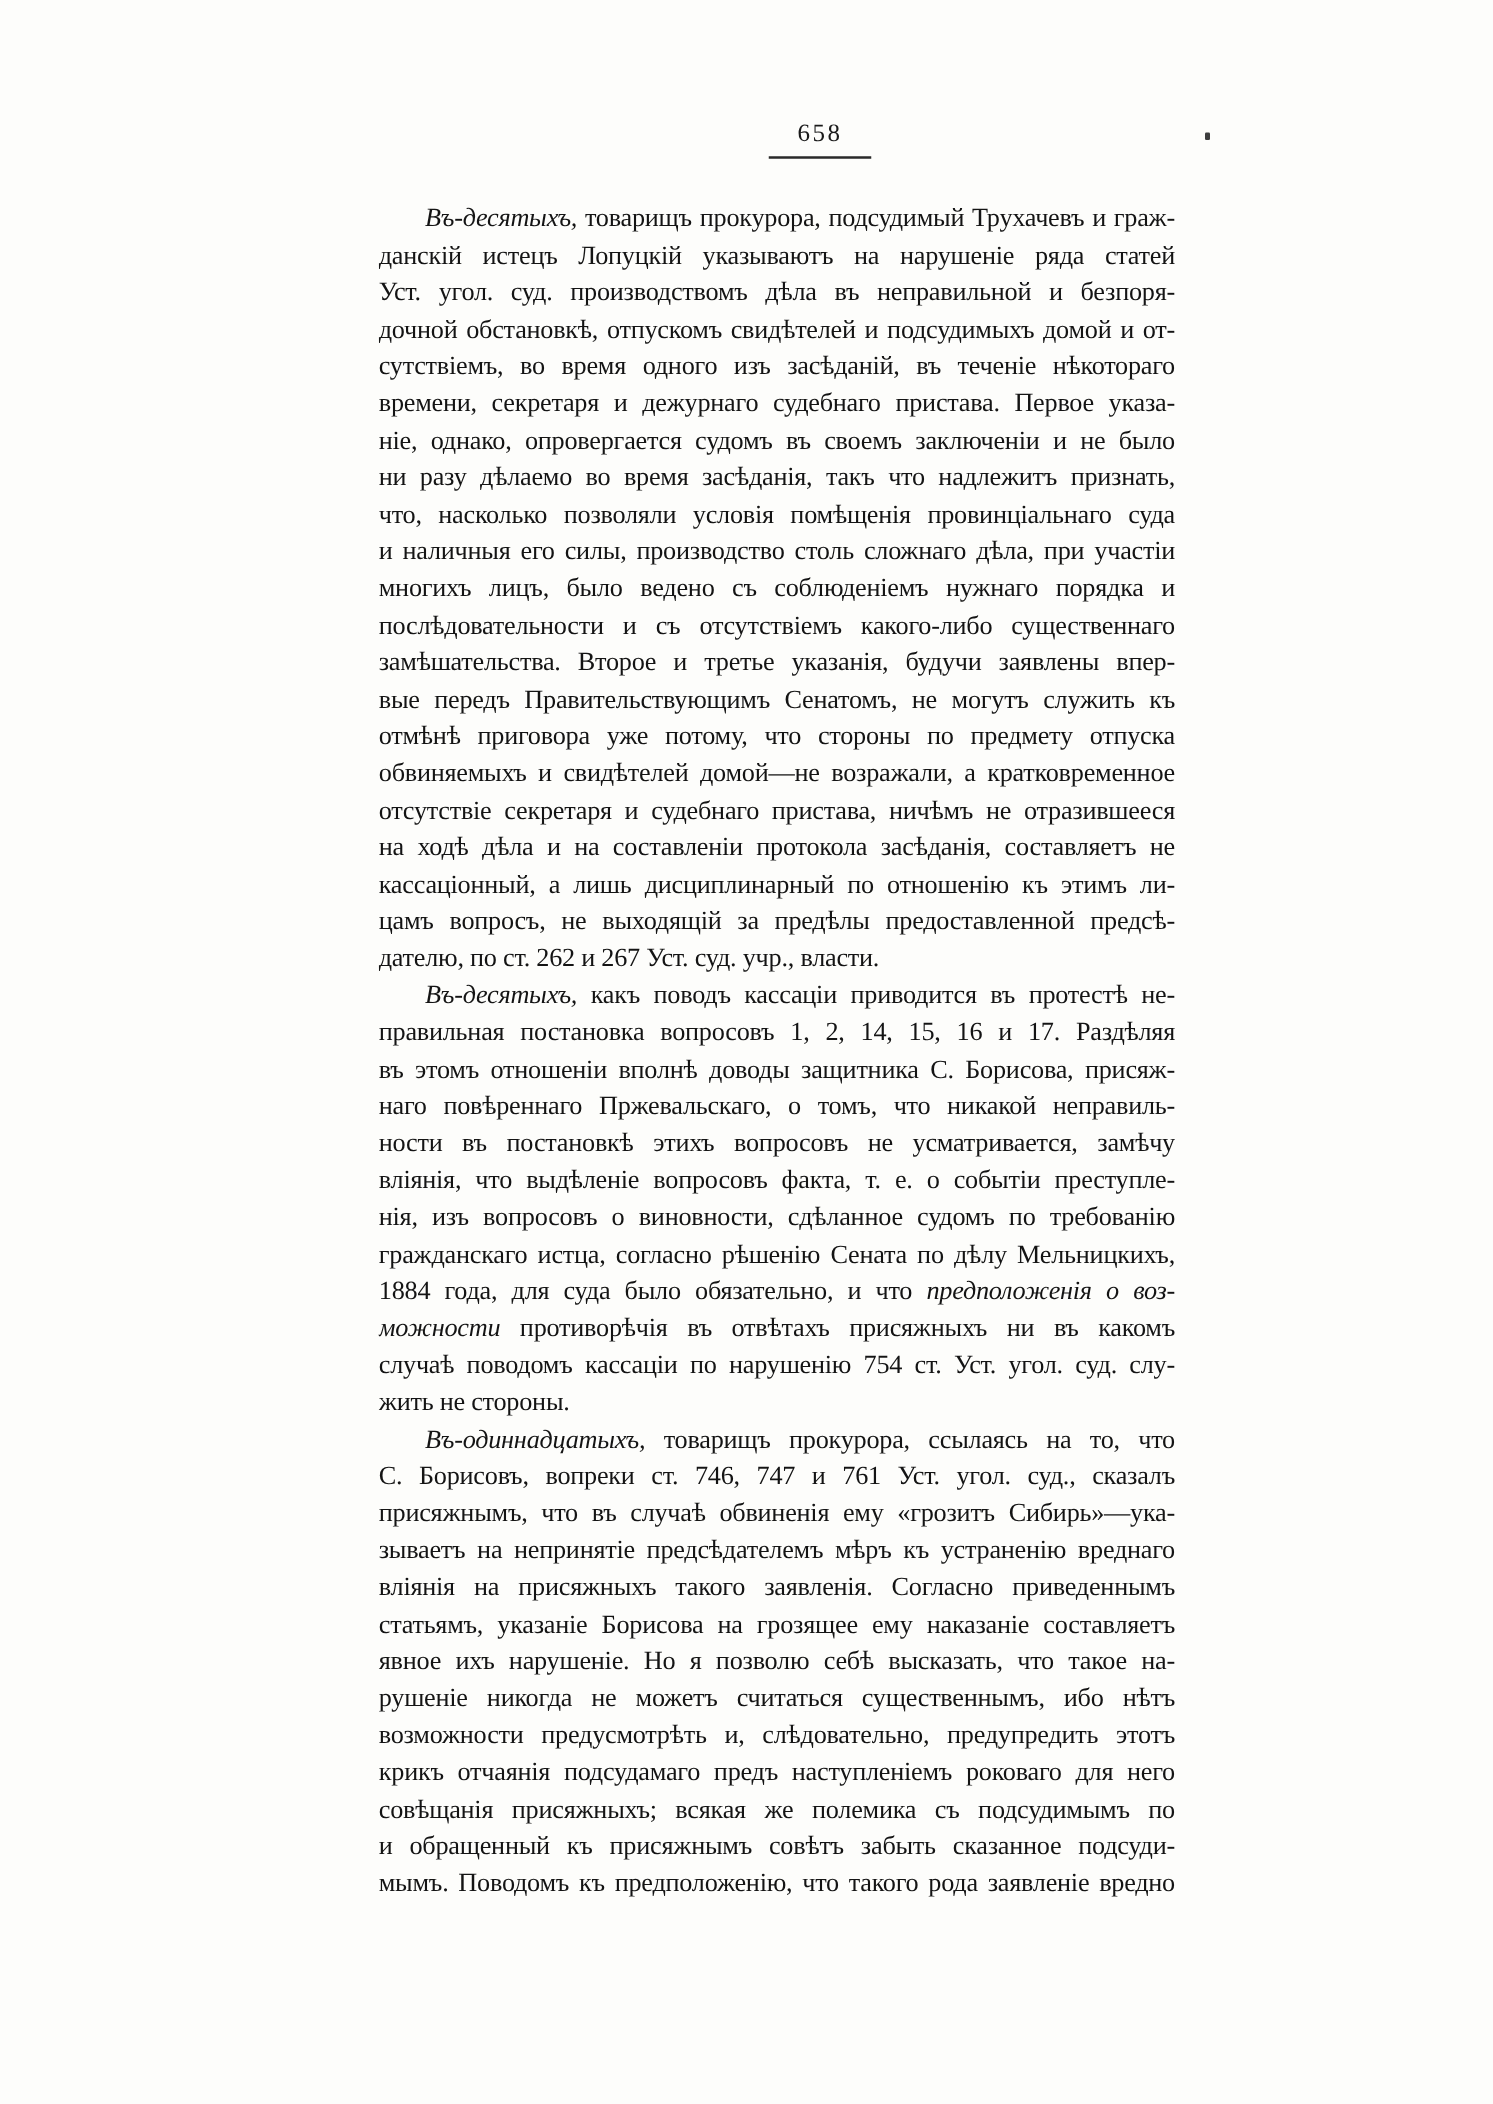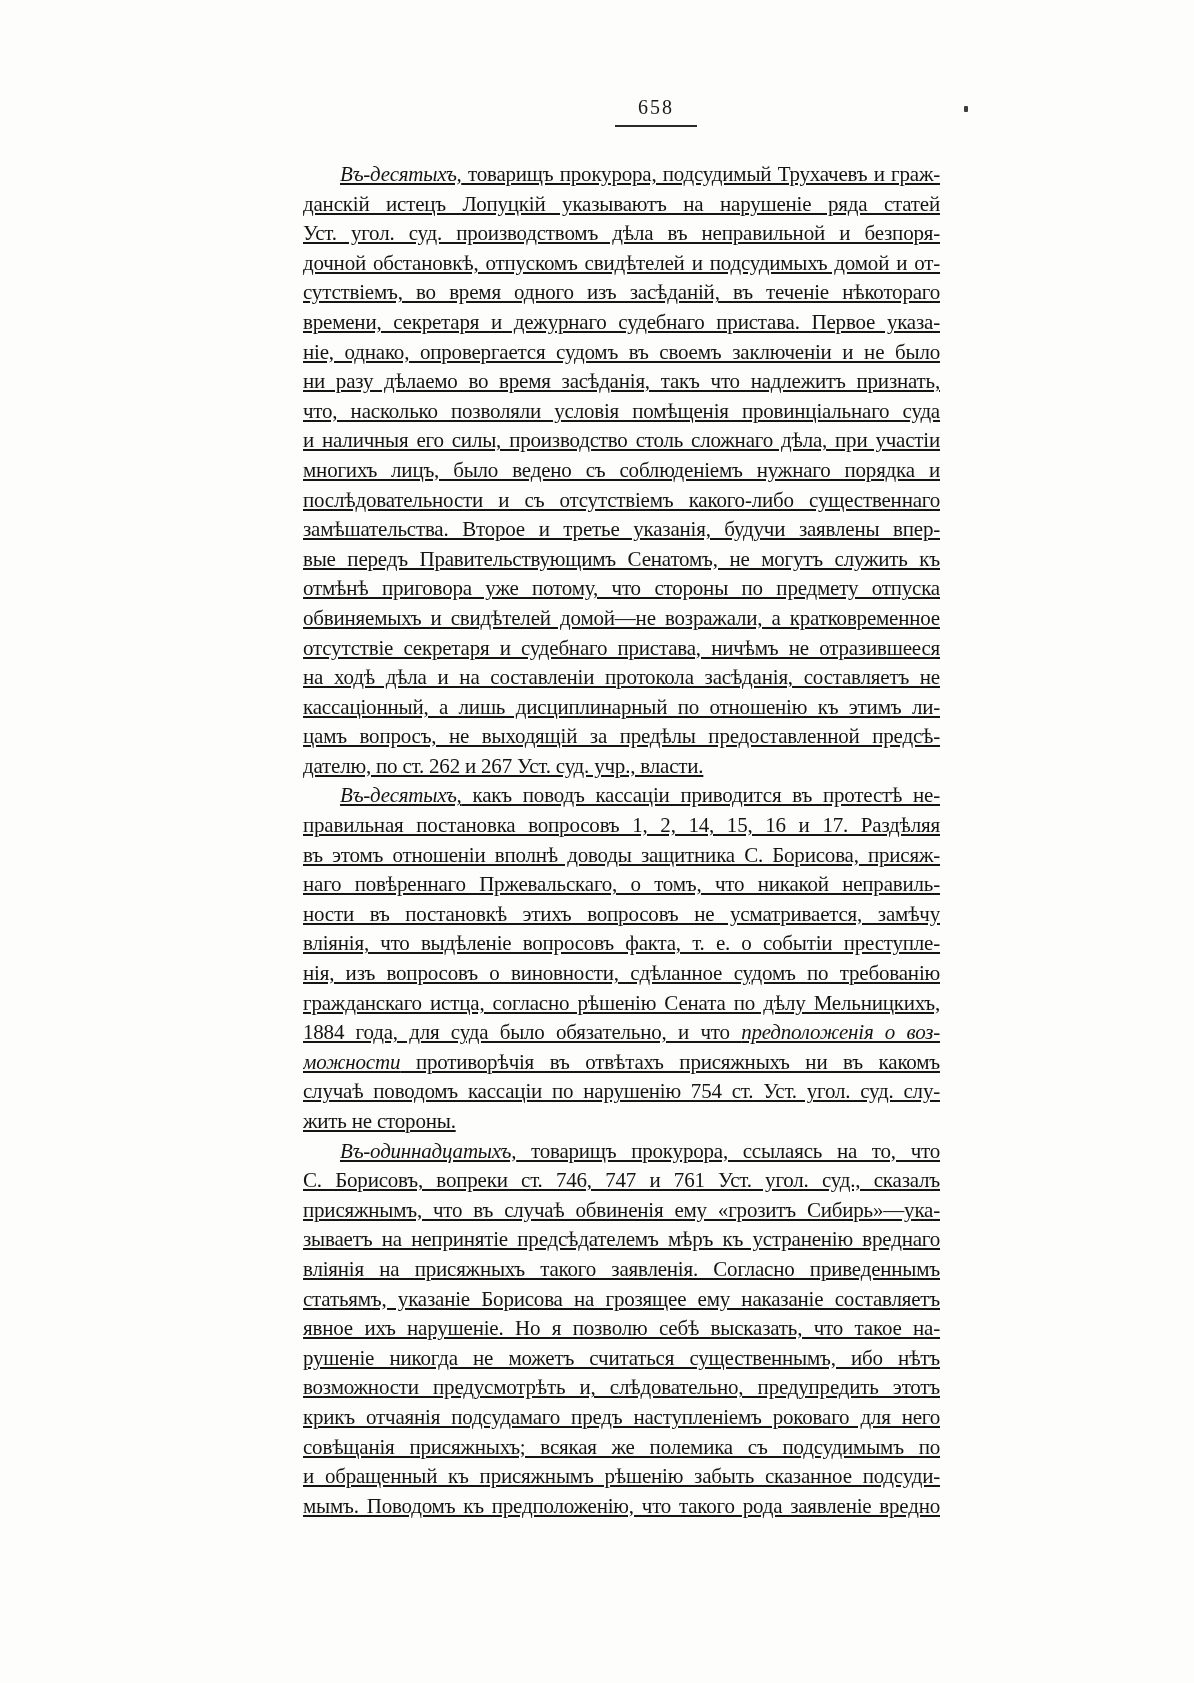--- a/index.html
+++ b/index.html
@@ -35,21 +35,20 @@
     font-size: 21px;
     line-height: 29.6px;
     letter-spacing: -0.2px;
     color: #141414;
   }
   .pline {
     height: 29.6px;
     overflow: hidden;
     text-align: justify;
     text-align-last: justify;
-    text-decoration: underline;
   }
   .pline.pfirst { padding-left: 37px; }
   .pline.plast { text-align-last: left; }
   .it { font-style: italic; }
   .rm { font-style: normal; }
   .ink-speck {
     position: absolute;
     left: 964px; top: 106px;
     width: 4px; height: 6px;
     background: #3d3d3d;
@@ -107,18 +106,18 @@
       <div class="pline"><span class="rm">С. Борисовъ, вопреки ст. 746, 747 и 761 Уст. угол. суд., сказалъ</span></div>
       <div class="pline"><span class="rm">присяжнымъ, что въ случаѣ обвиненія ему «грозитъ Сибирь»—ука-</span></div>
       <div class="pline"><span class="rm">зываетъ на непринятіе предсѣдателемъ мѣръ къ устраненію вреднаго</span></div>
       <div class="pline"><span class="rm">вліянія на присяжныхъ такого заявленія. Согласно приведеннымъ</span></div>
       <div class="pline"><span class="rm">статьямъ, указаніе Борисова на грозящее ему наказаніе составляетъ</span></div>
       <div class="pline"><span class="rm">явное ихъ нарушеніе. Но я позволю себѣ высказать, что такое на-</span></div>
       <div class="pline"><span class="rm">рушеніе никогда не можетъ считаться существеннымъ, ибо нѣтъ</span></div>
       <div class="pline"><span class="rm">возможности предусмотрѣть и, слѣдовательно, предупредить этотъ</span></div>
       <div class="pline"><span class="rm">крикъ отчаянія подсудамаго предъ наступленіемъ роковаго для него</span></div>
       <div class="pline"><span class="rm">совѣщанія присяжныхъ; всякая же полемика съ подсудимымъ по</span></div>
-      <div class="pline"><span class="rm">и обращенный къ присяжнымъ рѣшенію забыть сказанное подсуди-</span></div>
+      <div class="pline"><span class="rm">и обращенный къ присяжнымъ совѣтъ забыть сказанное подсуди-</span></div>
       <div class="pline"><span class="rm">мымъ. Поводомъ къ предположенію, что такого рода заявленіе вредно</span></div>
     </div>
   </div>
 
 <div class="ink-speck"></div>
 
 </body></html>

